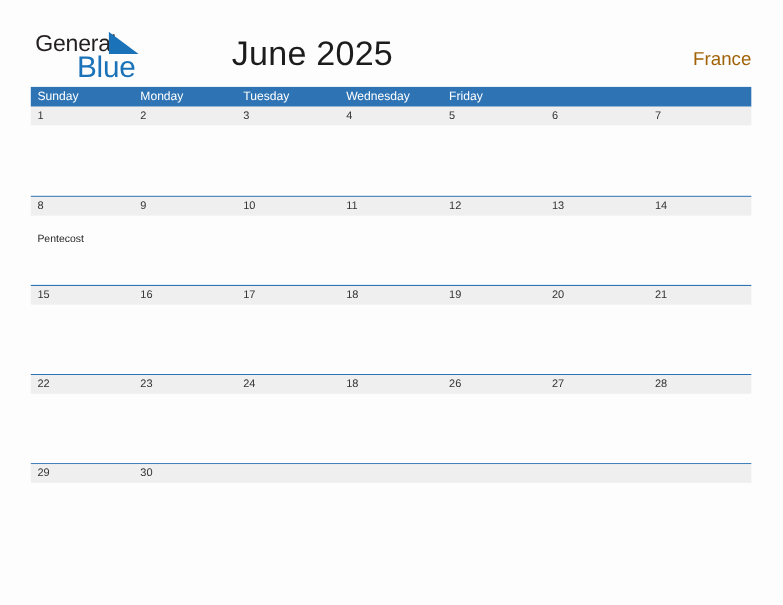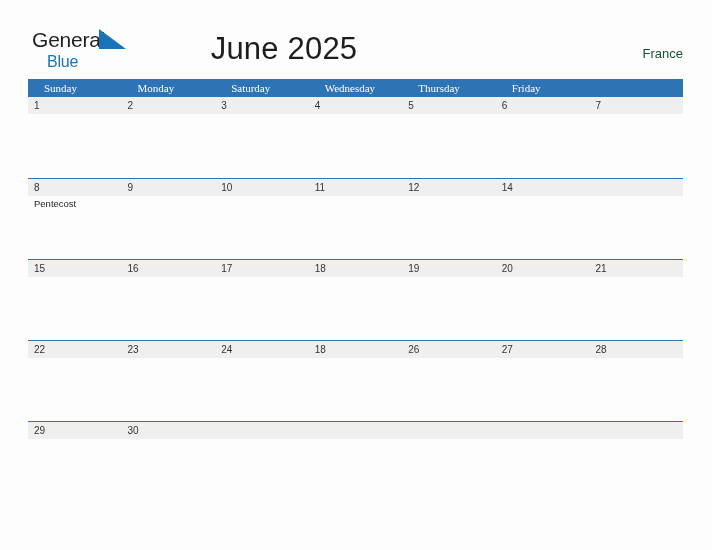--- a/index.html
+++ b/index.html
@@ -44,22 +44,22 @@
     display: block;
     font-size: 21px;
     line-height: 21px;
     color: #231f20;
     letter-spacing: -0.2px;
     white-space: nowrap;
   }
   .brand-line2 {
     display: block;
     margin-top: 1px;
-    margin-left: 15px;
-    font-size: 16px;
+    margin-left: 38px;
+    font-size: 27px;
     line-height: 21px;
     color: #1a72b8;
     letter-spacing: -0.2px;
     white-space: nowrap;
   }
   .brand-mark {
     position: absolute;
     left: 66px;
     top: 0px;
     width: 30px;
@@ -78,23 +78,23 @@
     line-height: 36px;
     font-weight: 400;
     color: #1c1c1c;
     letter-spacing: 0.2px;
   }
 
   .cal-region {
     position: absolute;
     right: 29px;
     top: 45px;
-    font-size: 13px;
+    font-size: 17px;
     line-height: 18px;
-    color: #14532d;
+    color: #a16207;
     text-align: right;
     white-space: nowrap;
   }
 
   
   .grid {
     position: absolute;
     left: 28px;
     top: 79px;
     width: 655px;
@@ -103,27 +103,26 @@
   .weekday-row {
     display: flex;
     width: 655px;
     height: 18px;
     background: #2e74b5;
   }
   .weekday-cell {
     flex: 0 0 93.571px;
     width: 93.571px;
     box-sizing: border-box;
-    padding-left: 16px;
+    padding-left: 6px;
     color: #ffffff;
     font-size: 11px;
     line-height: 18px;
     white-space: nowrap;
     overflow: hidden;
-    font-family: Liberation Serif, serif;
   }
 
   .week-row {
     width: 655px;
     height: 81px;
     border-top: 1.5px solid #2e74b5;
     box-sizing: border-box;
     position: relative;
   }
   .week-row.first { border-top: none; }
@@ -150,21 +149,21 @@
     display: flex;
     width: 655px;
     height: 62px;
     background: transparent;
   }
   .event-cell {
     flex: 0 0 93.571px;
     width: 93.571px;
     box-sizing: border-box;
     padding-left: 6px;
-    padding-top: 2px;
+    padding-top: 16px;
     overflow: hidden;
   }
   .event-item {
     display: block;
     font-size: 9.5px;
     line-height: 12px;
     color: #1f1f1f;
     white-space: nowrap;
     overflow: hidden;
     text-overflow: ellipsis;
@@ -196,23 +195,22 @@
 
     <div class="cal-region">France</div>
 
   </div>
 
   <div class="grid">
 
     <div class="weekday-row">
       <div class="weekday-cell">Sunday</div>
       <div class="weekday-cell">Monday</div>
-      <div class="weekday-cell">Saturday</div>
+      <div class="weekday-cell">Tuesday</div>
       <div class="weekday-cell">Wednesday</div>
-      <div class="weekday-cell">Thursday</div>
       <div class="weekday-cell">Friday</div>
     </div>
 
     <div class="week-row first">
       <div class="day-band">
         <div class="day-band-cell">1</div>
         <div class="day-band-cell">2</div>
         <div class="day-band-cell">3</div>
         <div class="day-band-cell">4</div>
         <div class="day-band-cell">5</div>
@@ -244,20 +242,21 @@
       </div>
     </div>
 
     <div class="week-row">
       <div class="day-band">
         <div class="day-band-cell">8</div>
         <div class="day-band-cell">9</div>
         <div class="day-band-cell">10</div>
         <div class="day-band-cell">11</div>
         <div class="day-band-cell">12</div>
+        <div class="day-band-cell">13</div>
         <div class="day-band-cell">14</div>
       </div>
       <div class="event-band">
         <div class="event-cell">
             <span class="event-item">Pentecost</span>
           </div>
         <div class="event-cell">
             <span class="event-item"></span>
           </div>
         <div class="event-cell">

